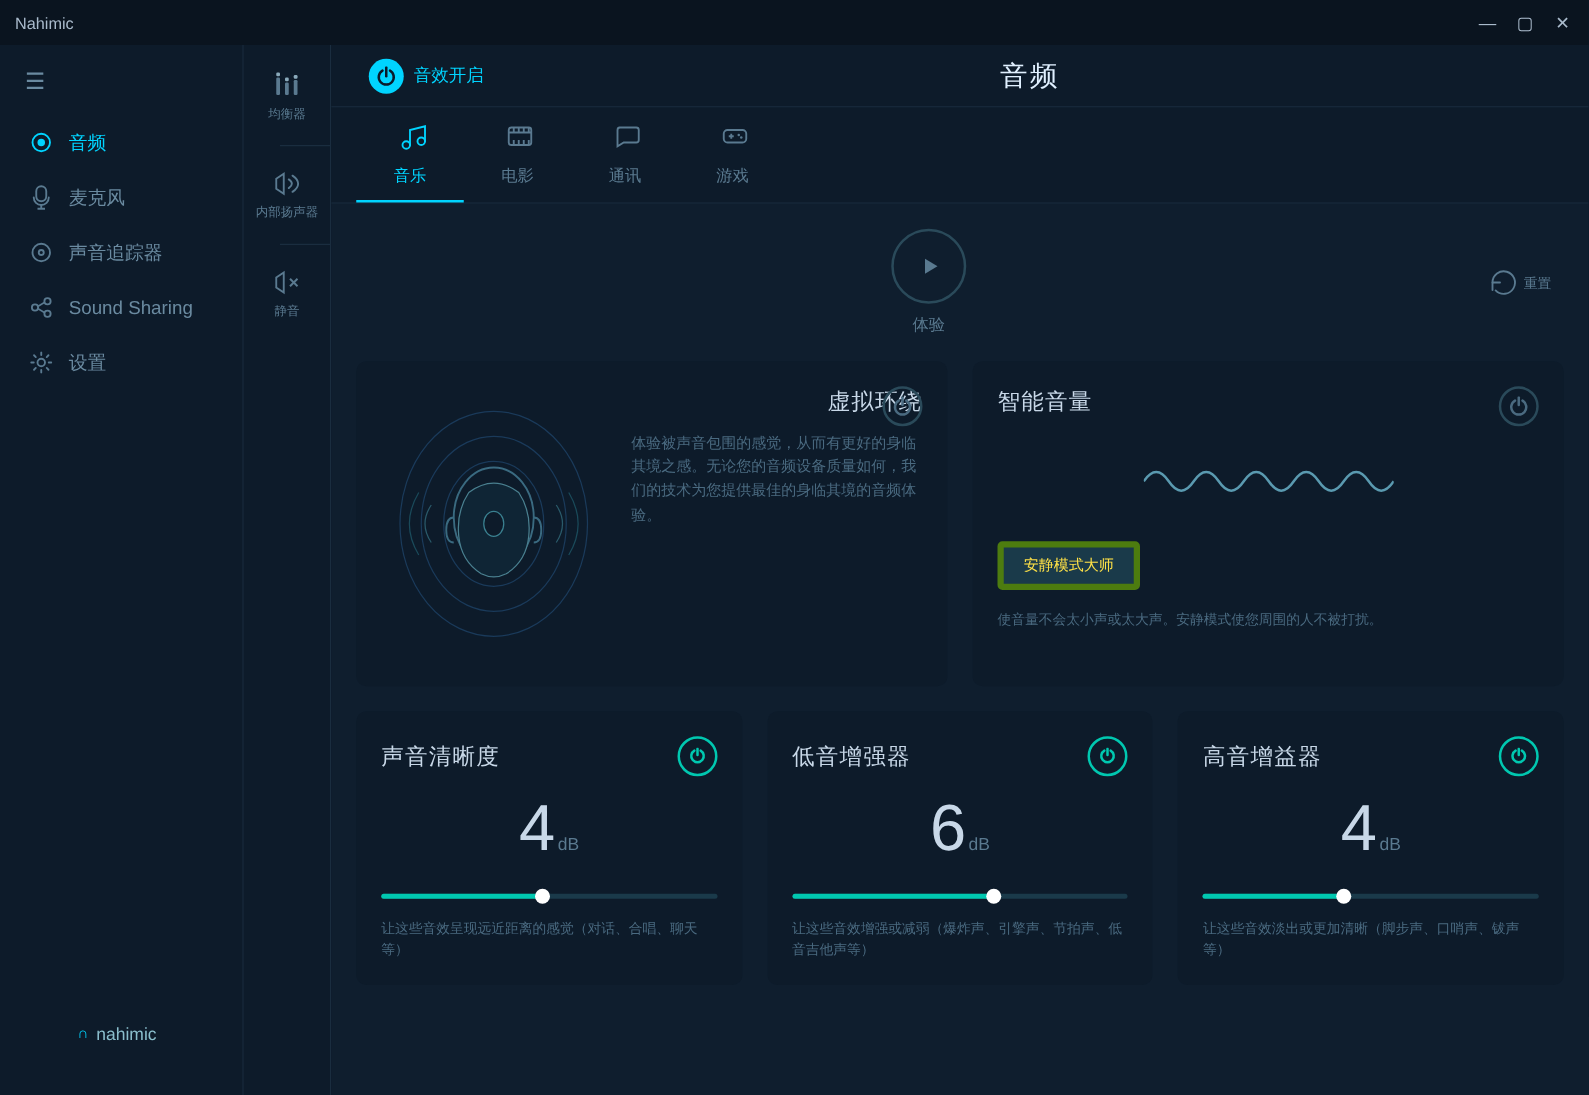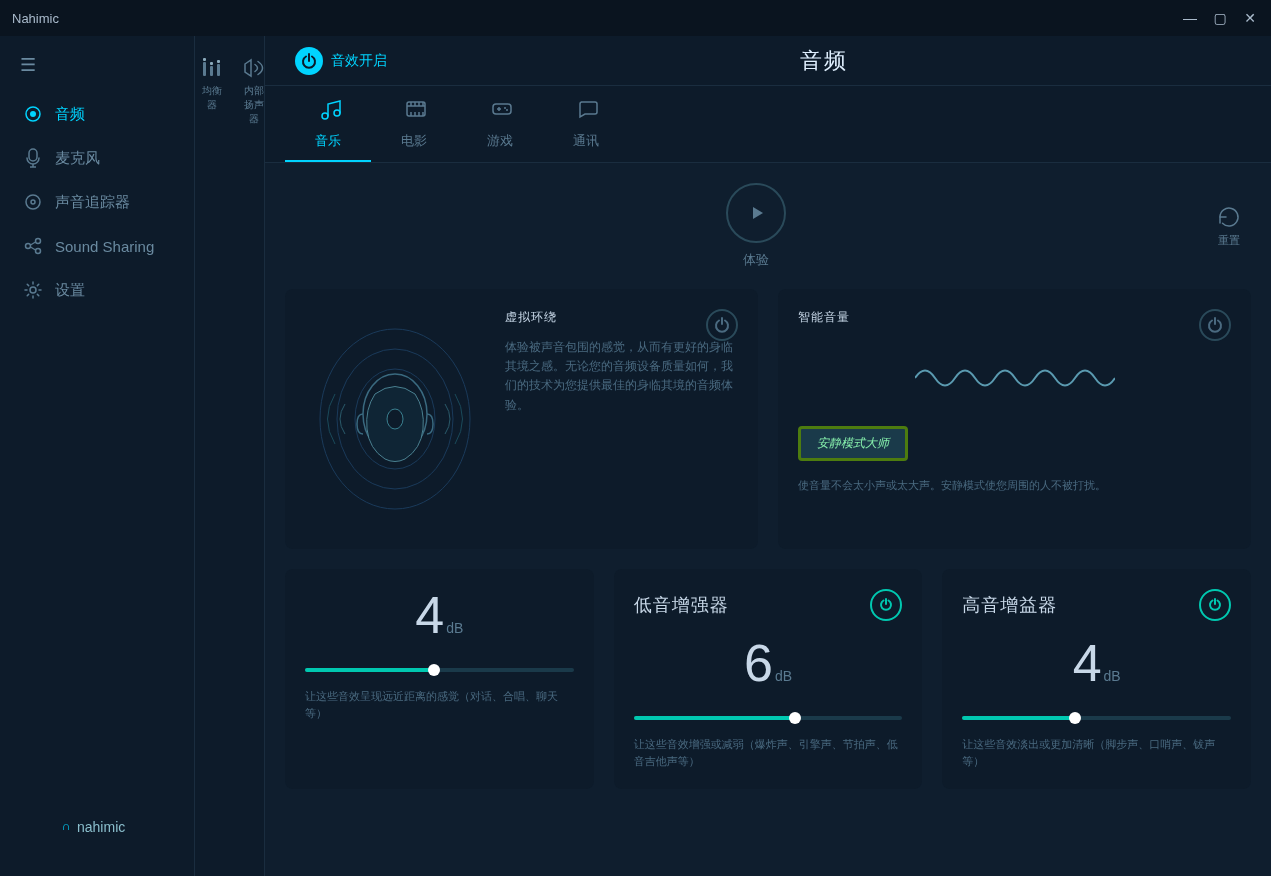--- a/index.html
+++ b/index.html
@@ -96,22 +96,22 @@
       display: flex;
       align-items: center;
       justify-content: center;
     }
 
     
     .device-panel {
       width: 70px;
       background: #0d1b2a;
       display: flex;
-      flex-direction: row;
-      align-items: flex-start;
+      flex-direction: column;
+      align-items: flex-end;
       padding: 10px 0;
       border-right: 1px solid #1a2d3f;
       gap: 4px;
       flex-shrink: 0;
     }
     .device-item {
       display: flex;
       flex-direction: column;
       align-items: center;
       gap: 4px;
@@ -240,21 +240,20 @@
       border-radius: 50%;
       border: 2px solid #2a4a5a;
       display: flex;
       align-items: center;
       justify-content: center;
       color: #5a7a90;
       font-size: 22px;
     }
     .reset-btn {
       display: flex;
-      flex-direction: column;
       align-items: center;
       gap: 4px;
       cursor: pointer;
       color: #5a7a90;
       font-size: 12px;
     }
 
     
     .middle-section {
       display: grid;
@@ -278,25 +277,26 @@
       flex-shrink: 0;
       display: flex;
       align-items: center;
       justify-content: center;
       position: relative;
     }
     .surround-info {
       flex: 1;
     }
     .section-title {
-      font-size: 12px;
+      font-size: 18px;
       color: #c8d8e8;
       margin-bottom: 12px;
       font-weight: 300;
       letter-spacing: 1px;
+      text-align: right;
     }
     .section-desc {
       font-size: 12px;
       color: #4a6a80;
       line-height: 1.6;
     }
     .power-toggle {
       position: absolute;
       top: 20px;
       right: 20px;
@@ -320,29 +320,28 @@
     }
     .wave-visual {
       height: 60px;
       display: flex;
       align-items: center;
       justify-content: center;
       margin: 10px 0;
     }
     .quiet-mode-btn {
       background: #1a3a4a;
-      border: 3px solid #4d7c0f;
+      border: 5px solid #4d7c0f;
       border-radius: 4px;
       padding: 6px 16px;
-      color: #86efac;
+      color: #fde047;
       font-size: 12px;
       cursor: pointer;
       display: inline-block;
       margin: 8px 0;
-      font-style: italic;
     }
     .smart-vol-desc {
       font-size: 11px;
       color: #4a6a80;
       line-height: 1.5;
       margin-top: 8px;
     }
 
     
     .sliders-section {
@@ -575,36 +574,36 @@
           <svg width="22" height="22" viewBox="0 0 22 22" fill="none">
             <rect x="2" y="4" width="18" height="14" rx="2" stroke="#5a7a90" stroke-width="1.5"></rect>
             <path d="M2 8h18M6 4v4M10 4v4M14 4v4M18 4v4M6 14v4M10 14v4M14 14v4M18 14v4" stroke="#5a7a90" stroke-width="1.5"></path>
           </svg>
         </span>
         <span>电影</span>
       </div>
       <div class="tab-item">
         <span class="tab-icon">
           <svg width="22" height="22" viewBox="0 0 22 22" fill="none">
+            <path d="M4 4h14a2 2 0 0 1 2 2v8a2 2 0 0 1-2 2H8l-5 3V6a2 2 0 0 1 2-2z" stroke="#5a7a90" stroke-width="1.5"></path>
+          </svg>
+        </span>
+        <span>通讯</span>
+      </div>
+      <div class="tab-item">
+        <span class="tab-icon">
+          <svg width="22" height="22" viewBox="0 0 22 22" fill="none">
             <rect x="2" y="6" width="18" height="10" rx="3" stroke="#5a7a90" stroke-width="1.5"></rect>
             <line x1="8" y1="9" x2="8" y2="13" stroke="#5a7a90" stroke-width="1.5"></line>
             <line x1="6" y1="11" x2="10" y2="11" stroke="#5a7a90" stroke-width="1.5"></line>
             <circle cx="14" cy="10" r="1" fill="#5a7a90"></circle>
             <circle cx="16" cy="12" r="1" fill="#5a7a90"></circle>
           </svg>
         </span>
         <span>游戏</span>
-      </div>
-      <div class="tab-item">
-        <span class="tab-icon">
-          <svg width="22" height="22" viewBox="0 0 22 22" fill="none">
-            <path d="M4 4h14a2 2 0 0 1 2 2v8a2 2 0 0 1-2 2H8l-5 3V6a2 2 0 0 1 2-2z" stroke="#5a7a90" stroke-width="1.5"></path>
-          </svg>
-        </span>
-        <span>通讯</span>
       </div>
     </div>
 
     <div class="main-content">
 
       <div class="experience-section">
         <div style="flex:1"></div>
         <div class="experience-btn">
           <div class="experience-play">
             <svg width="22" height="22" viewBox="0 0 22 22" fill="none">
@@ -676,20 +675,29 @@
             </svg>
           </div>
           <div class="quiet-mode-btn">安静模式大师</div>
           <div class="smart-vol-desc">使音量不会太小声或太大声。安静模式使您周围的人不被打扰。</div>
         </div>
       </div>
 
       <div class="sliders-section">
 
         <div class="slider-card">
+          <div class="slider-header">
+            <div class="slider-title">声音清晰度</div>
+            <div class="toggle-btn">
+              <svg width="14" height="14" viewBox="0 0 14 14" fill="none">
+                <path d="M7 1v5" stroke="#00c8b0" stroke-width="2" stroke-linecap="round"></path>
+                <path d="M4.5 2.5A5 5 0 1 0 9.5 2.5" stroke="#00c8b0" stroke-width="2" stroke-linecap="round" fill="none"></path>
+              </svg>
+            </div>
+          </div>
           <div class="value-display">
             <span class="value-num">4</span>
             <span class="value-unit">dB</span>
           </div>
           <div class="slider-track">
             <div class="slider-fill" style="width:48%"></div>
             <div class="slider-thumb" style="left:48%"></div>
           </div>
           <div class="slider-desc">让这些音效呈现远近距离的感觉（对话、合唱、聊天等）</div>
         </div>

